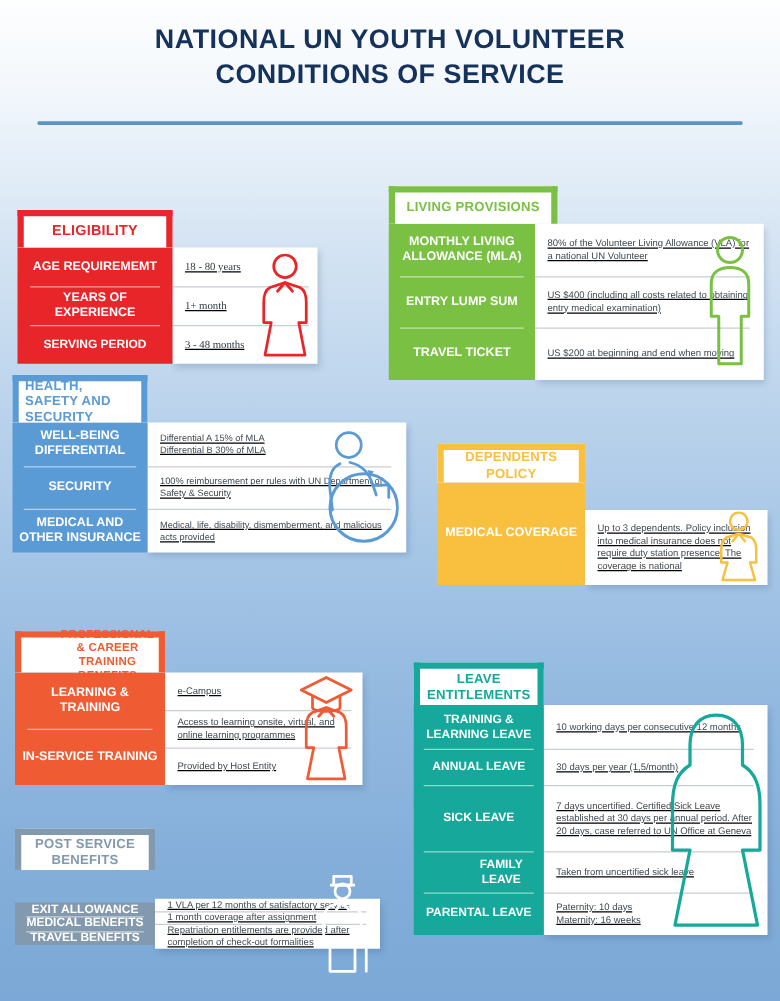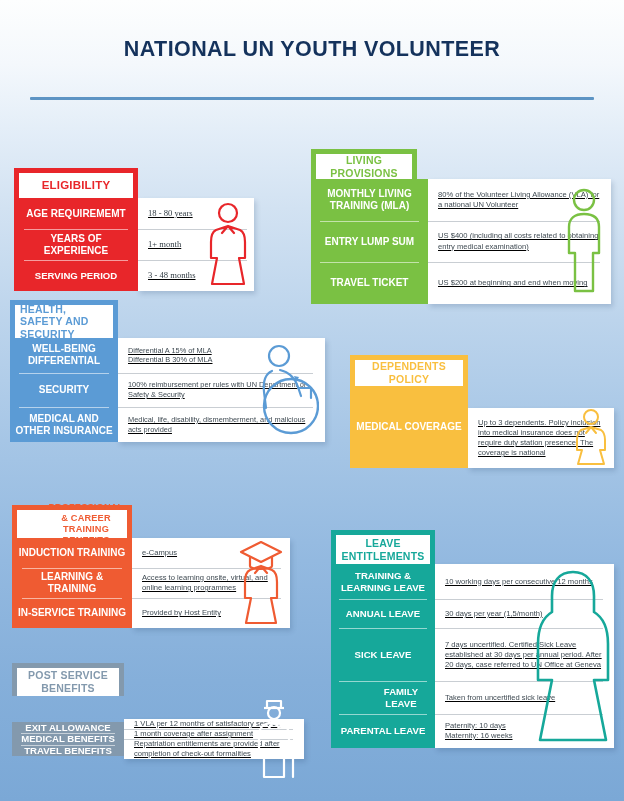--- a/index.html
+++ b/index.html
@@ -10,21 +10,21 @@
   }
   body {
     position: relative;
     background: linear-gradient(to bottom,
       #fdfefe 0%, #f4f8fc 8%, #e4eef8 16%,
       #d2e2f2 26%, #bcd4ec 40%, #a6c6e6 55%,
       #93b9e0 70%, #85afda 85%, #7ba8d6 100%);
   }
 
   
-  .header { padding-top: 36px; text-align: center; }
+  .header { padding-top: 18px; text-align: center; }
   .header h1 {
     font-size: 21.5px; font-weight: bold; color: #14325c;
     letter-spacing: .4px; line-height: 1.28;
   }
   .rule {
     position: absolute; left: 30px; right: 30px; top: 97px;
     height: 3px; background: #5d94c4; border-radius: 1px;
   }
 
   
@@ -74,21 +74,21 @@
   #eligibility .labels { width: 124px; background: #e8262a; }
   #eligibility .body { height: 93px; }
   #eligibility .lbl { flex: 1; font-size: 10px; }
   #eligibility .lbl:nth-child(3) { font-size: 9.6px; }
   #eligibility .val { flex: 1; font-size: 8.6px;
      font-family: "Liberation Serif", serif; color: #2f3a42; }
   #eligibility .vals { margin-left: 0; }
 
   
   #living { left: 311px; top: 149px; width: 300px; }
-  #living .tagwrap { width: 106px; }
+  #living .tagwrap { width: 135px; }
   #living .tag { height: 30px; font-size: 10.5px; color: #7ac143;
      border: 5px solid #7ac143; border-bottom: none; }
   #living .labels { width: 117px; background: #7ac143; }
   #living .body { height: 125px; }
   #living .lbl { flex: 1; font-size: 10px; }
   #living .val { flex: 1; font-size: 7.6px; }
 
   
   #health { left: 10px; top: 300px; width: 315px; }
   #health .tagwrap { width: 108px; }
@@ -152,20 +152,21 @@
   #post .val { flex: 1; font-size: 7.6px; }
 
   svg { display: block; }
 </style>
 </head>
 <body>
 
 <div class="header">
   <h1>
     <span>NATIONAL UN YOUTH VOLUNTEER</span><br>
+    <span>CONDITIONS OF SERVICE</span>
   </h1>
 </div>
 <div class="rule"></div>
 
 <div class="panel" id="eligibility">
   <div class="tagwrap">
     <div class="tag">ELIGIBILITY</div>
   </div>
   <div class="body">
     <div class="labels">
@@ -186,21 +187,21 @@
     </div>
   </div>
 </div>
 
 <div class="panel" id="living">
   <div class="tagwrap">
     <div class="tag">LIVING PROVISIONS</div>
   </div>
   <div class="body">
     <div class="labels">
-      <div class="lbl">MONTHLY LIVING TRAINING (MLA)</div>
+      <div class="lbl">MONTHLY LIVING ALLOWANCE (MLA)</div>
       <div class="lbl">ENTRY LUMP SUM</div>
       <div class="lbl">TRAVEL TICKET</div>
     </div>
     <div class="vals">
       <div class="val">80% of the Volunteer Living Allowance (VLA) for a national UN Volunteer</div>
       <div class="val">US $400 (including all costs related to obtaining entry medical examination)</div>
       <div class="val">US $200 at beginning and end when moving</div>
       <div class="fig">
         <svg width="42" height="110" viewBox="0 0 42 110">
           <ellipse cx="21" cy="13" rx="10" ry="10" fill="none" stroke="#7ac143" stroke-width="2.4"></ellipse>
@@ -259,21 +260,20 @@
     </div>
   </div>
 </div>
 
 <div class="panel" id="training">
   <div class="tagwrap">
     <div class="tag">PROFESSIONAL &amp; CAREER TRAINING BENEFITS</div>
   </div>
   <div class="body">
     <div class="labels">
-      <div class="lbl">INDUCTION TRAINING</div>
       <div class="lbl">LEARNING &amp; TRAINING</div>
       <div class="lbl">IN-SERVICE TRAINING</div>
     </div>
     <div class="vals">
       <div class="val">e-Campus</div>
       <div class="val">Access to learning onsite, virtual, and online learning programmes</div>
       <div class="val">Provided by Host Entity</div>
       <div class="fig">
         <svg width="46" height="86" viewBox="0 0 46 86">
           <path d="M23 2 L43 12 L23 22 L3 12 Z" fill="none" stroke="#ef5b32" stroke-width="2.2" stroke-linejoin="round"></path>

